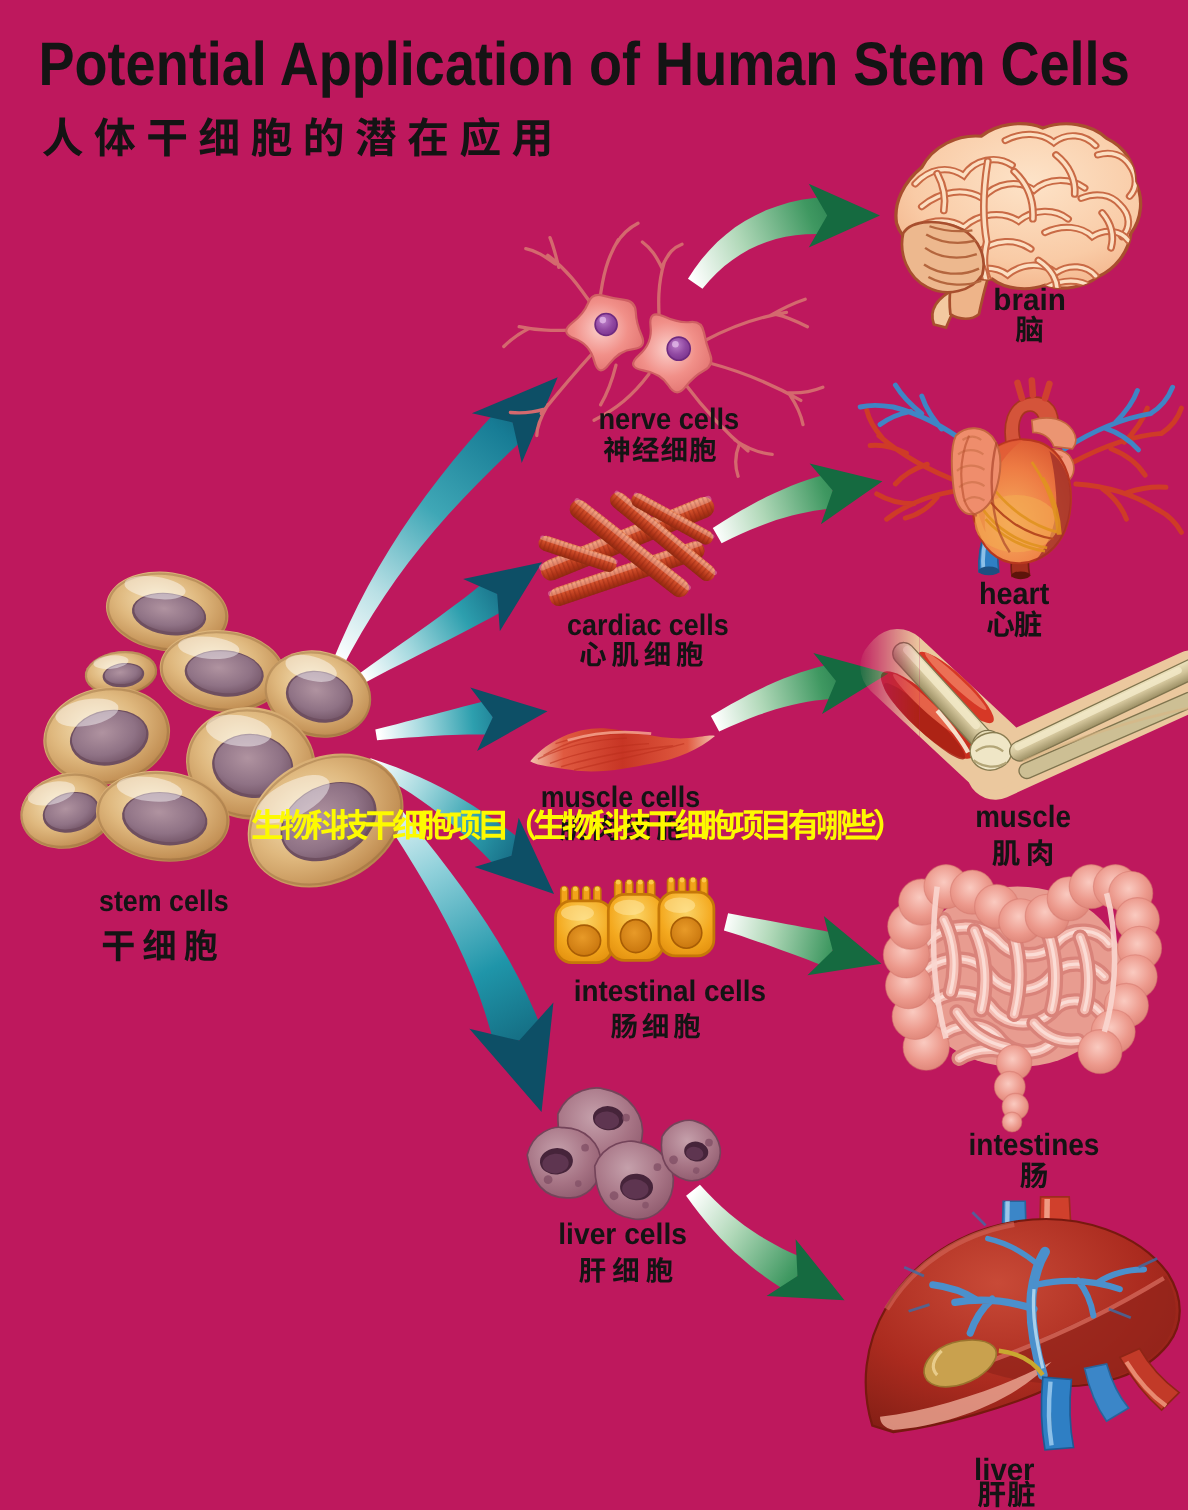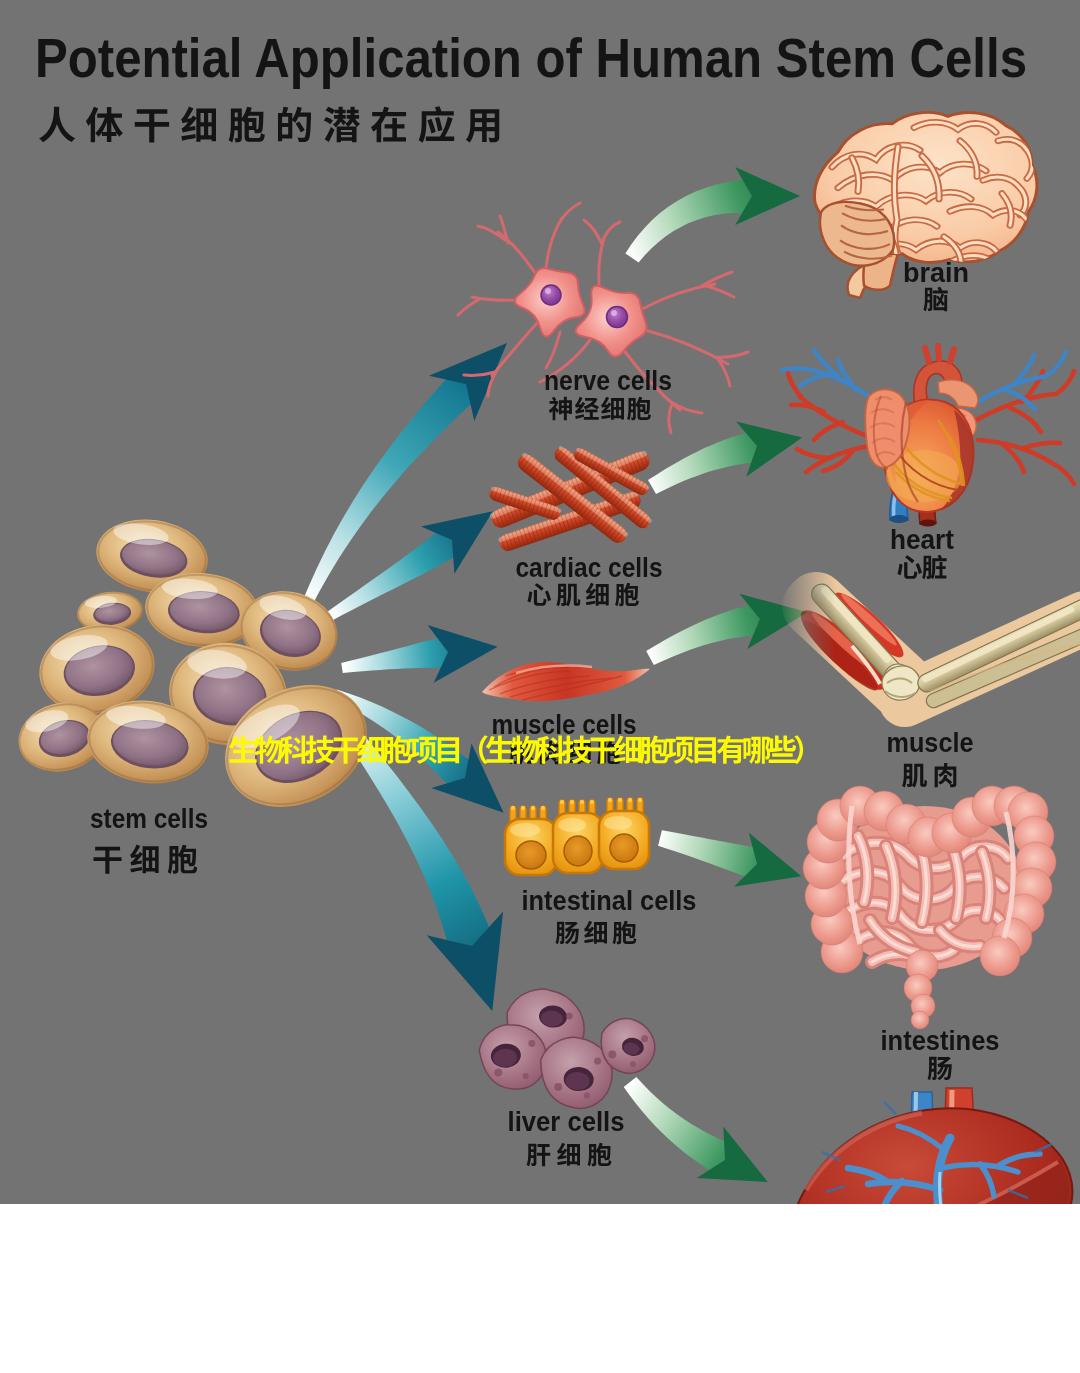--- a/index.html
+++ b/index.html
@@ -1,14 +1,14 @@
 <!DOCTYPE html>
 <html><head><meta charset="utf-8"><style>
 html,body{margin:0;padding:0;background:#ffffff;}
-#page{position:relative;width:1080px;height:1204px;background:#737373;overflow:hidden;}
+#page{position:relative;width:1080px;height:1373px;background:#be185d;overflow:hidden;}
 </style></head><body>
 <div id="page">
 <svg width="1080" height="1373" viewBox="0 0 1080 1373">
 
 <defs>
   <linearGradient id="teal1" gradientUnits="userSpaceOnUse" x1="308" y1="600" x2="505" y2="350">
     <stop offset="0" stop-color="#ffffff"></stop>
           <stop offset="0.22" stop-color="#b9e0e5"></stop>
     <stop offset="0.5" stop-color="#3fa7b6"></stop>
           <stop offset="0.8" stop-color="#177c95"></stop>

